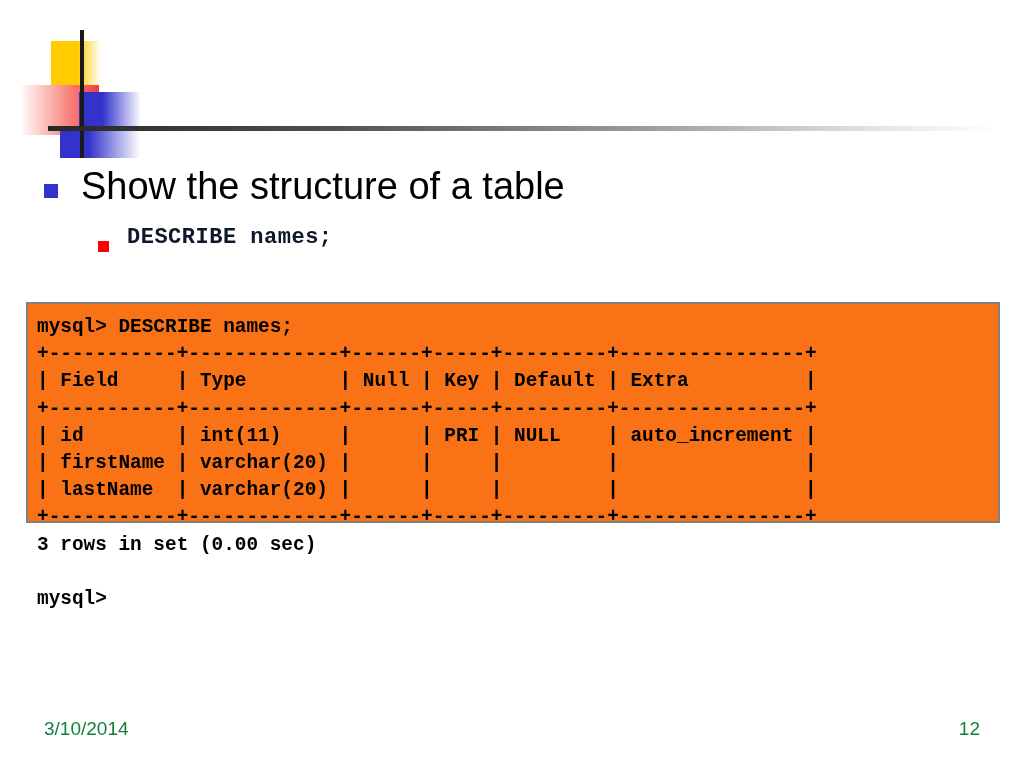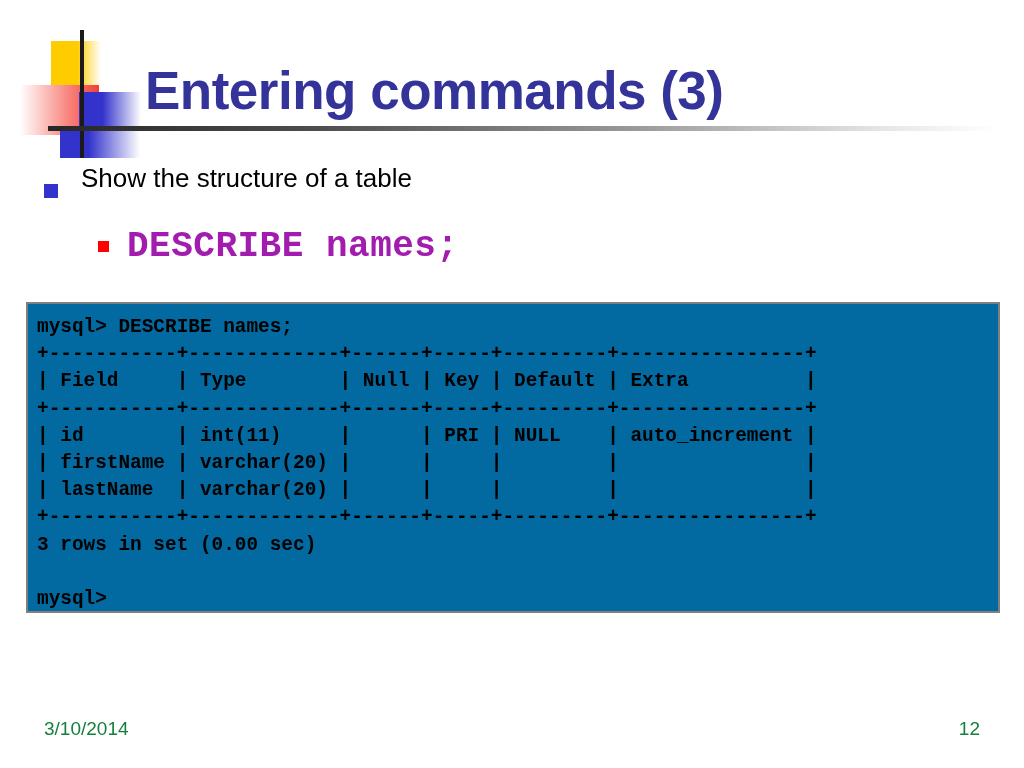--- a/index.html
+++ b/index.html
@@ -103,21 +103,21 @@
   }
   .bullet-l1 .marker {
     width: 14px;
     height: 14px;
     background: #3333cc;
     margin-top: 21px;
     margin-right: 23px;
     flex: 0 0 auto;
   }
   .bullet-l1 .text {
-    font-size: 26px;
+    font-size: 38px;
     color: #000000;
     line-height: 1.22;
     white-space: nowrap;
   }
 
   .bullet-l2 {
     position: absolute;
     left: 98px;
     top: 225px;
     display: flex;
@@ -127,36 +127,36 @@
     width: 11px;
     height: 11px;
     background: #ff0000;
     margin-top: 16px;
     margin-right: 18px;
     flex: 0 0 auto;
   }
   .bullet-l2 .text {
     font-family: "Liberation Mono", "DejaVu Sans Mono", monospace;
     font-weight: bold;
-    font-size: 36px;
-    color: #a21caf;
+    font-size: 22px;
+    color: #0f172a;
     line-height: 1.2;
     letter-spacing: 0.5px;
     white-space: nowrap;
   }
 
   
   .console-box {
     position: absolute;
     left: 26px;
     top: 302px;
     width: 974px;
-    height: 311px;
+    height: 221px;
     border: 2px solid #808080;
-    background: #0369a1;
+    background: #f97316;
     box-sizing: border-box;
   }
   .console-text {
     position: absolute;
     left: 9px;
     top: 10px;
     margin: 0;
     font-family: "Liberation Mono", "DejaVu Sans Mono", monospace;
     font-weight: bold;
     font-size: 19.4px;
@@ -203,21 +203,20 @@
   <div class="logo">
     <div class="sq-yellow"></div>
     <div class="sq-red"></div>
     <div class="sq-blue-top"></div>
     <div class="sq-blue-bottom"></div>
     <div class="line-vert"></div>
   </div>
 
   <div class="title-rule"></div>
 
-  <h1 class="slide-title">Entering commands (3)</h1>
 </div>
 
 <div class="bullet-l1">
   <span class="marker"></span>
   <span class="text">Show the structure of a table</span>
 </div>
 
 <div class="bullet-l2">
   <span class="marker"></span>
   <span class="text">DESCRIBE names;</span>

